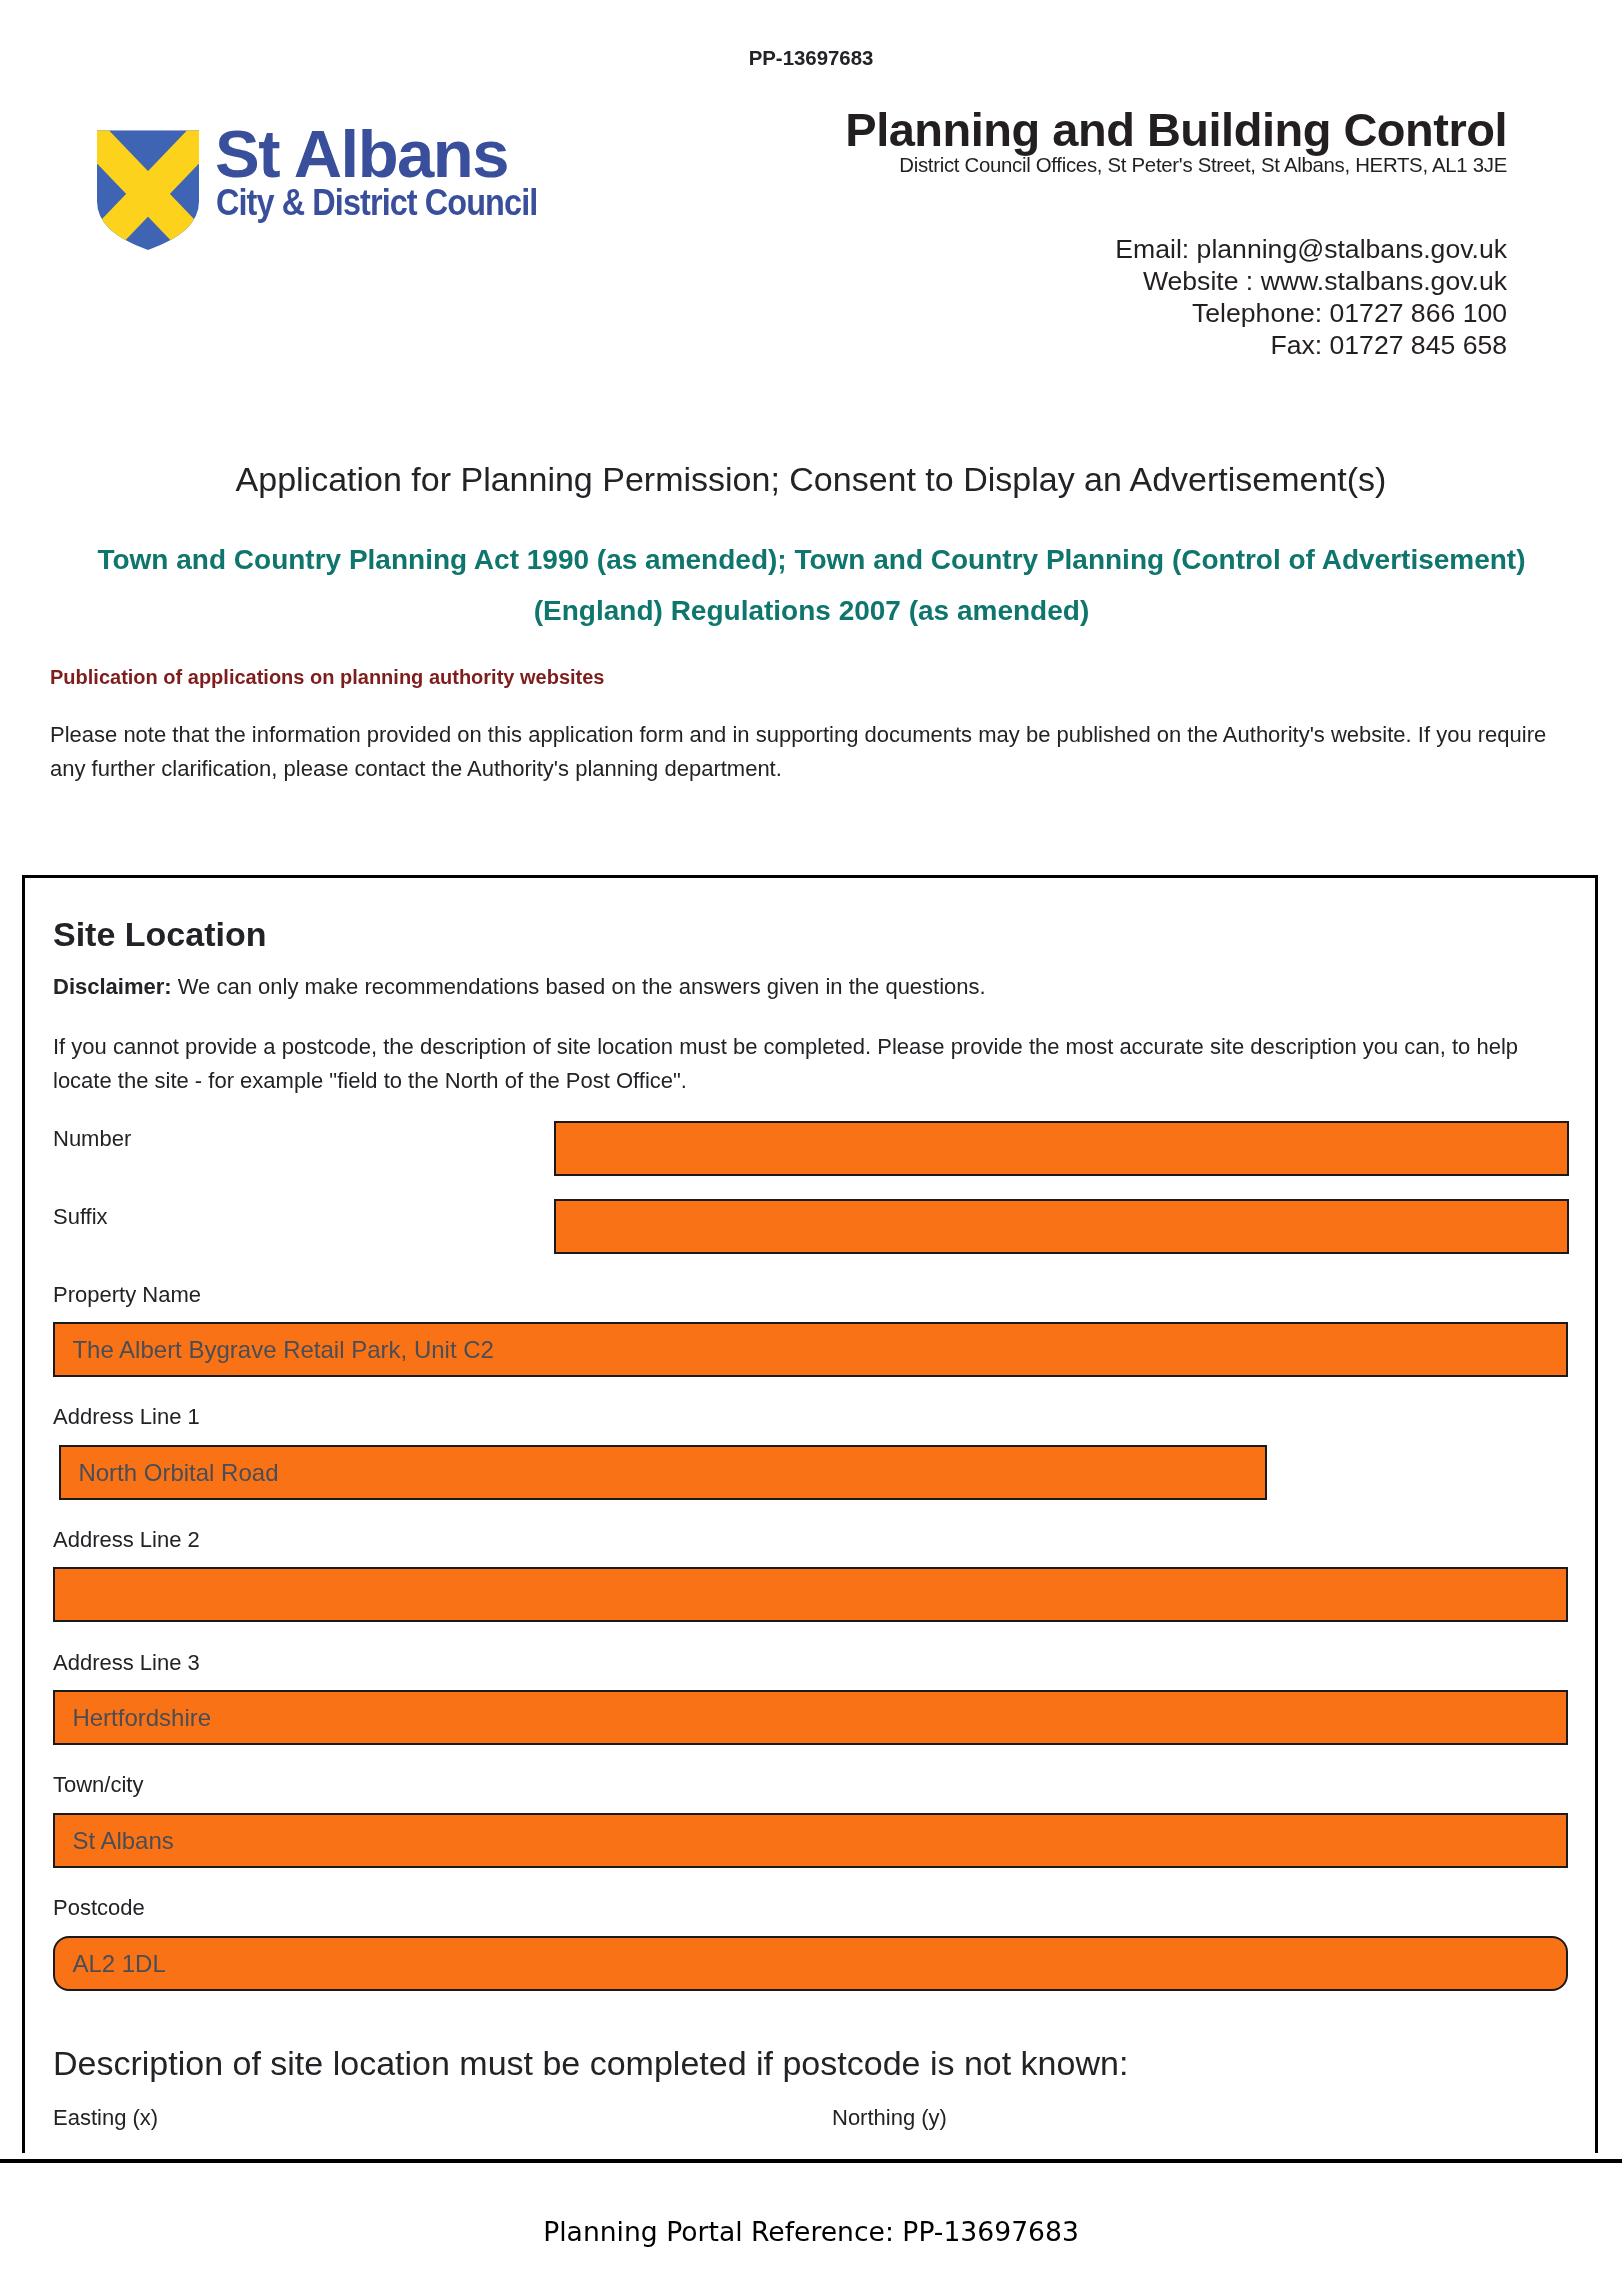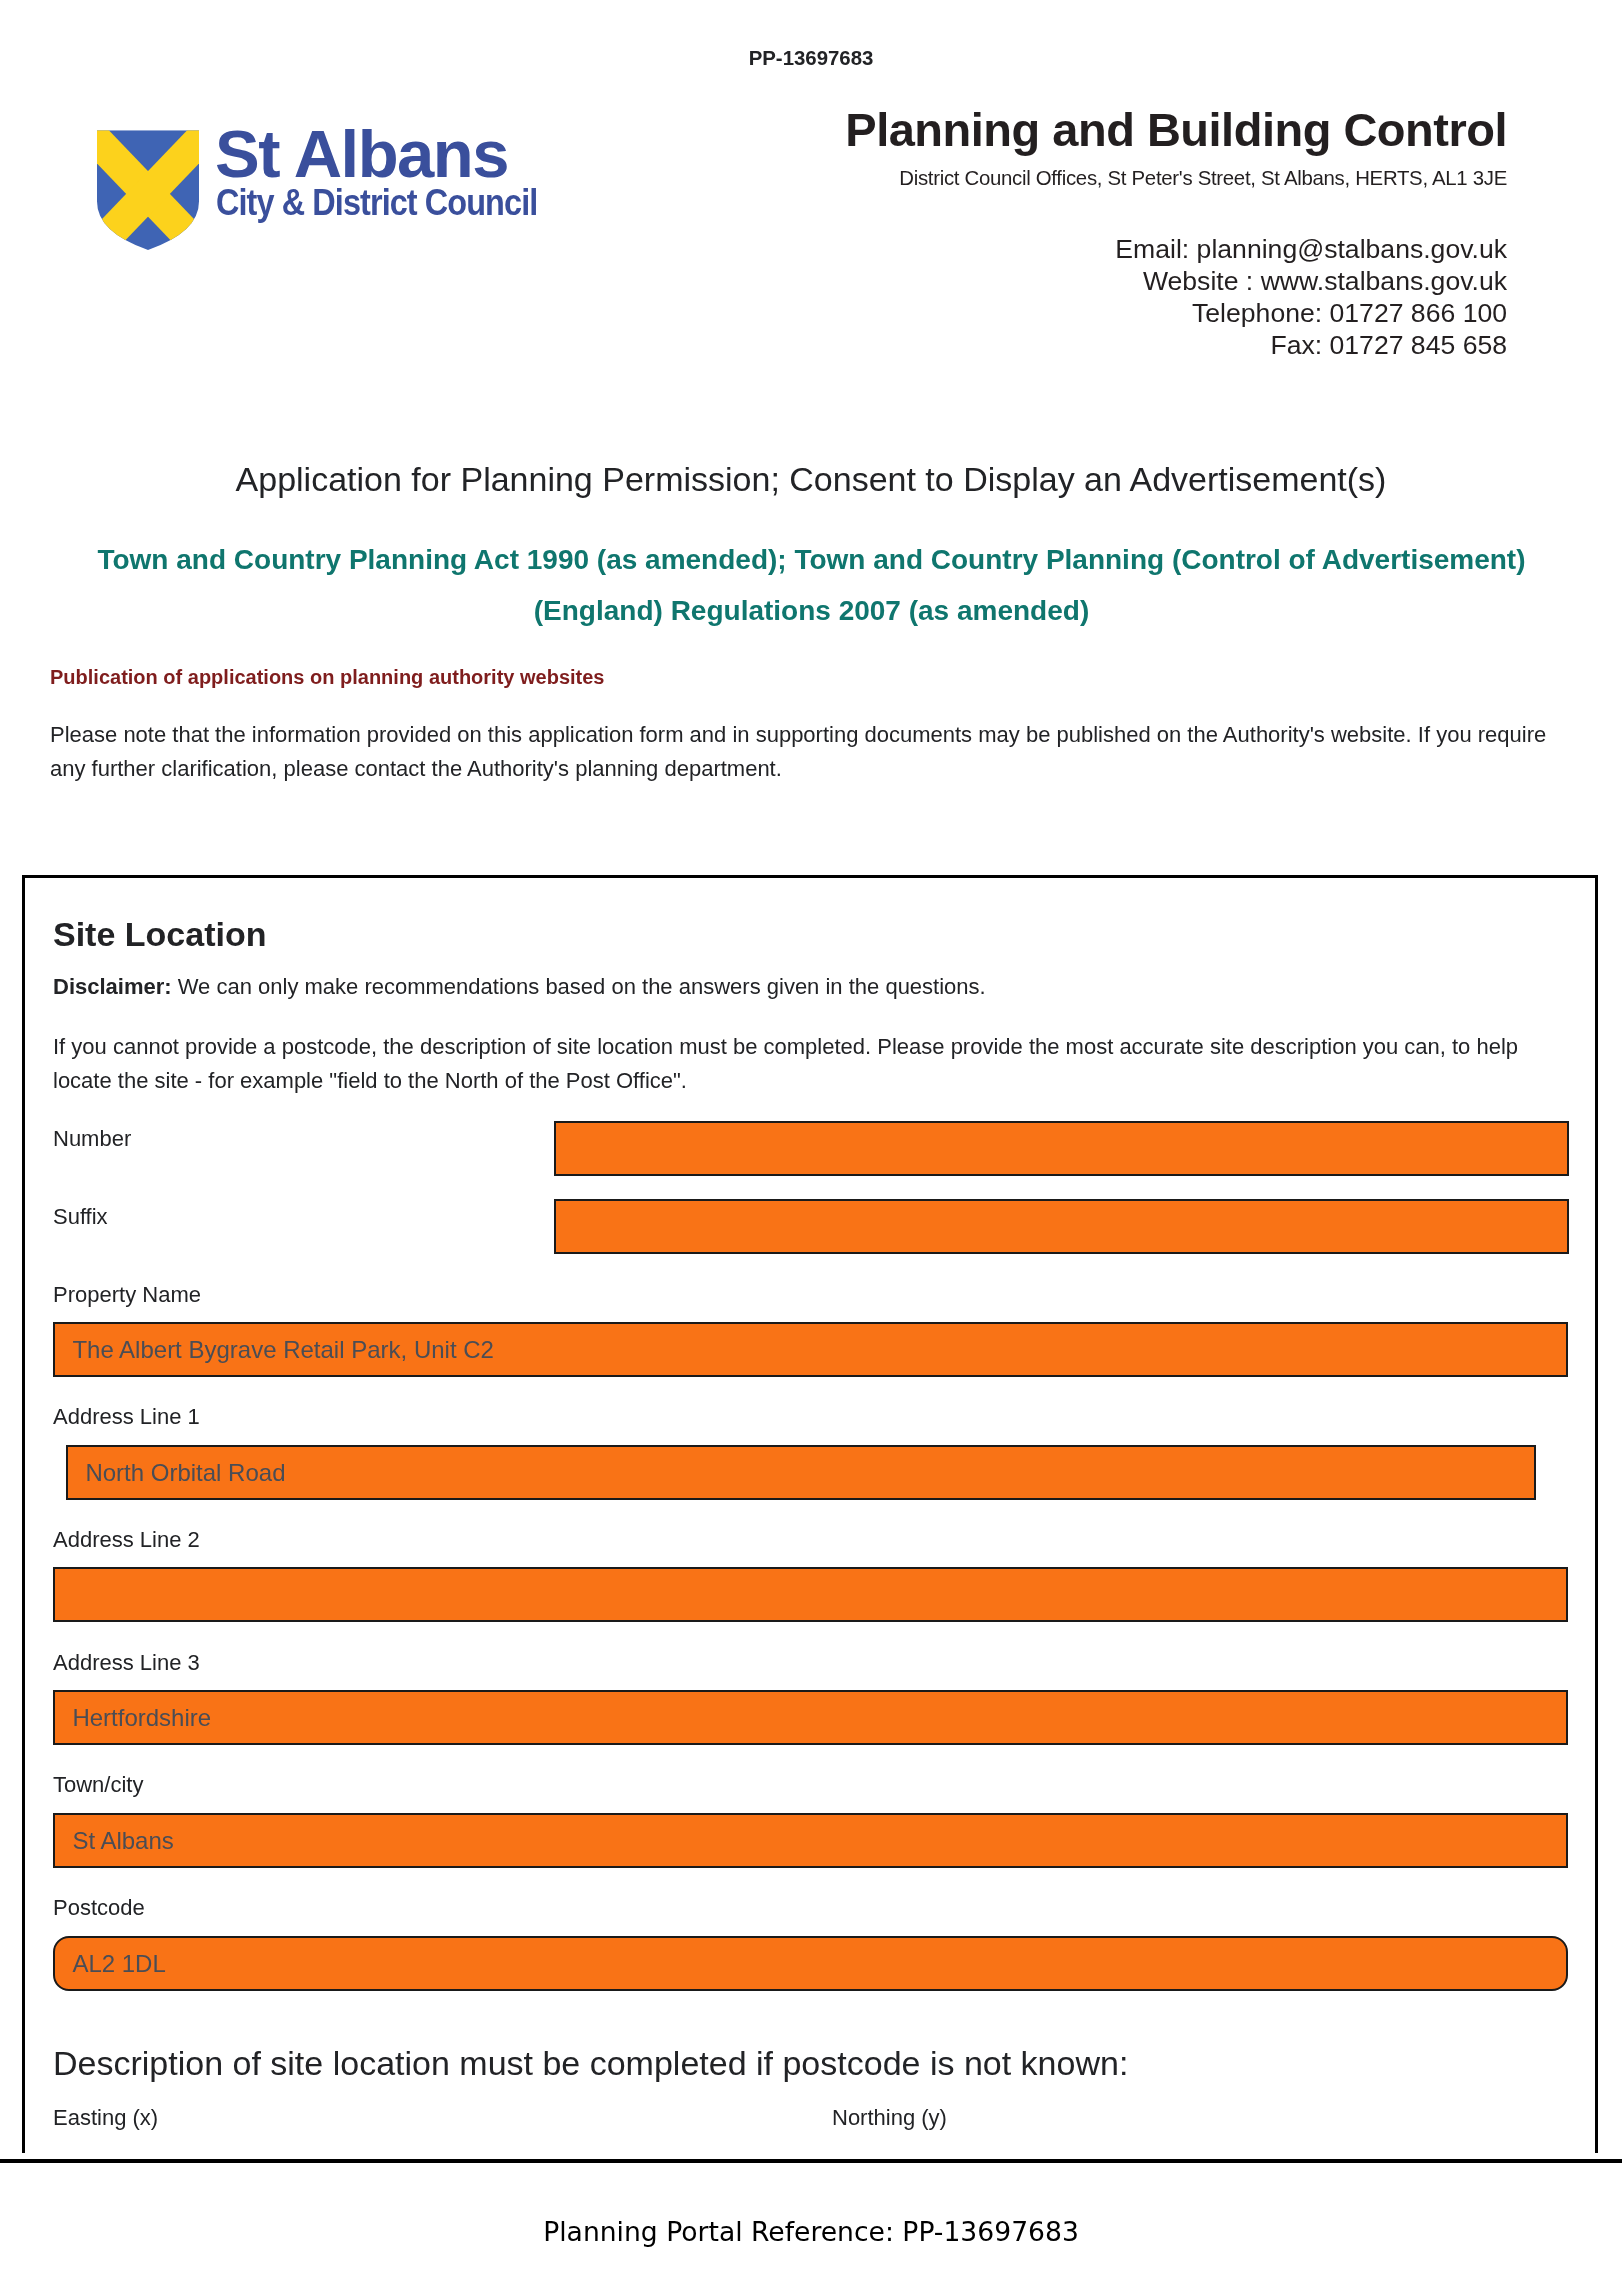--- a/index.html
+++ b/index.html
@@ -19,21 +19,21 @@
   }
   .logo .brand-2 {
     position: absolute; left: 119px; top: 60px; font-weight: bold; font-size: 36px;
     color: #3a4f9c; letter-spacing: -1px; line-height: 1; white-space: nowrap;
     transform: scaleX(0.9); transform-origin: left top;
   }
   .dept {
     position: absolute; right: 115px; top: 106px; text-align: right; white-space: nowrap;
   }
   .dept .name { font-weight: bold; font-size: 47px; line-height: 1; color: #231f20; letter-spacing: -0.5px; margin-left: 20px; }
-  .dept .addr { font-size: 20.4px; color: #231f20; margin-top: 14px; letter-spacing: -0.3px; }
+  .dept .addr { font-size: 20.4px; color: #231f20; margin-top: 1px; letter-spacing: -0.3px; }
   .contacts {
     position: absolute; right: 115px; top: 233px; text-align: right; white-space: nowrap;
     font-size: 26.6px; line-height: 32px; color: #231f20;
   }
   .title-1 {
     position: absolute; top: 460px; left: 0; width: 1622px; text-align: center;
     font-size: 34px; color: #222326;
   }
   .title-2 {
     position: absolute; top: 534px; left: 77px; width: 1469px; text-align: center;
@@ -125,21 +125,21 @@
 <div class="label" style="left:53px; top:1126px;">Number</div>
 <div class="field" style="left:554px; top:1121px; width:1015px; height:55px;"></div>
 
 <div class="label" style="left:53px; top:1204px;">Suffix</div>
 <div class="field" style="left:554px; top:1199px; width:1015px; height:55px;"></div>
 
 <div class="label" style="left:53px; top:1282px;">Property Name</div>
 <div class="field" style="left:53px; top:1322px; width:1515px; height:55px;">The Albert Bygrave Retail Park, Unit C2</div>
 
 <div class="label" style="left:53px; top:1404px;">Address Line 1</div>
-<div class="field" style="left:66px; top:1445px; width:1470px; height:55px;">North Orbital Road</div>
+<div class="field" style="left:59px; top:1445px; width:1208px; height:55px;">North Orbital Road</div>
 
 <div class="label" style="left:53px; top:1527px;">Address Line 2</div>
 <div class="field" style="left:53px; top:1567px; width:1515px; height:55px;"></div>
 
 <div class="label" style="left:53px; top:1650px;">Address Line 3</div>
 <div class="field" style="left:53px; top:1690px; width:1515px; height:55px;">Hertfordshire</div>
 
 <div class="label" style="left:53px; top:1772px;">Town/city</div>
 <div class="field" style="left:53px; top:1813px; width:1515px; height:55px;">St Albans</div>
 

